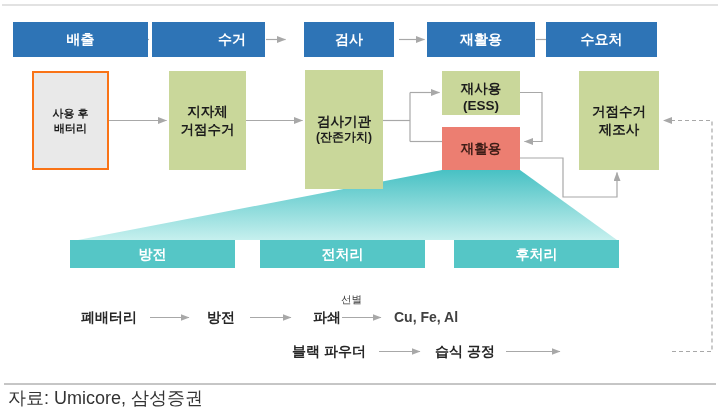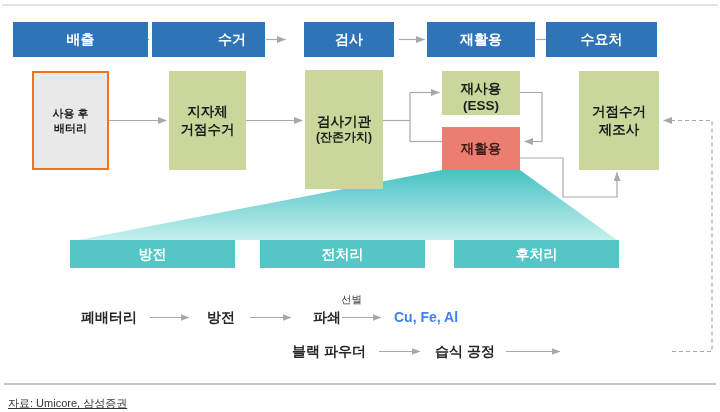--- a/index.html
+++ b/index.html
@@ -22,27 +22,27 @@
   .box-red{background:#ec7e71;color:#3f1d17;font-weight:700;font-size:13.5px;}
   .sub-line{font-size:12px;}
   .stage-teal{
     background:#55c6c6;color:#ffffff;font-weight:700;font-size:14px;
     top:240px;height:28px;
   }
   .flow-text{
     position:absolute;font-weight:700;font-size:14px;color:#262626;
     text-align:center;white-space:nowrap;line-height:17px;height:17px;
   }
-  .flow-output{color:#3b82f6;text-align:left;}
+  .flow-output{color:#404040;text-align:left;}
   .sort-label{
     position:absolute;font-weight:400;font-size:10.5px;color:#3d3d3d;
     text-align:left;white-space:nowrap;
   }
   .footer-source{
-    position:absolute;left:8px;top:396px;font-size:11px;color:#333333;font-weight:400;text-decoration:underline;
+    position:absolute;left:8px;top:386px;font-size:18px;color:#333333;font-weight:400;
   }
 </style>
 </head>
 <body>
 
 <div style="position:relative;width:720px;height:412px;">
 
   <svg class="layer" width="720" height="412" viewBox="0 0 720 412">
     <defs>
       <marker id="ah" markerWidth="9" markerHeight="7" refX="8.5" refY="3.5" orient="auto" markerUnits="userSpaceOnUse">

